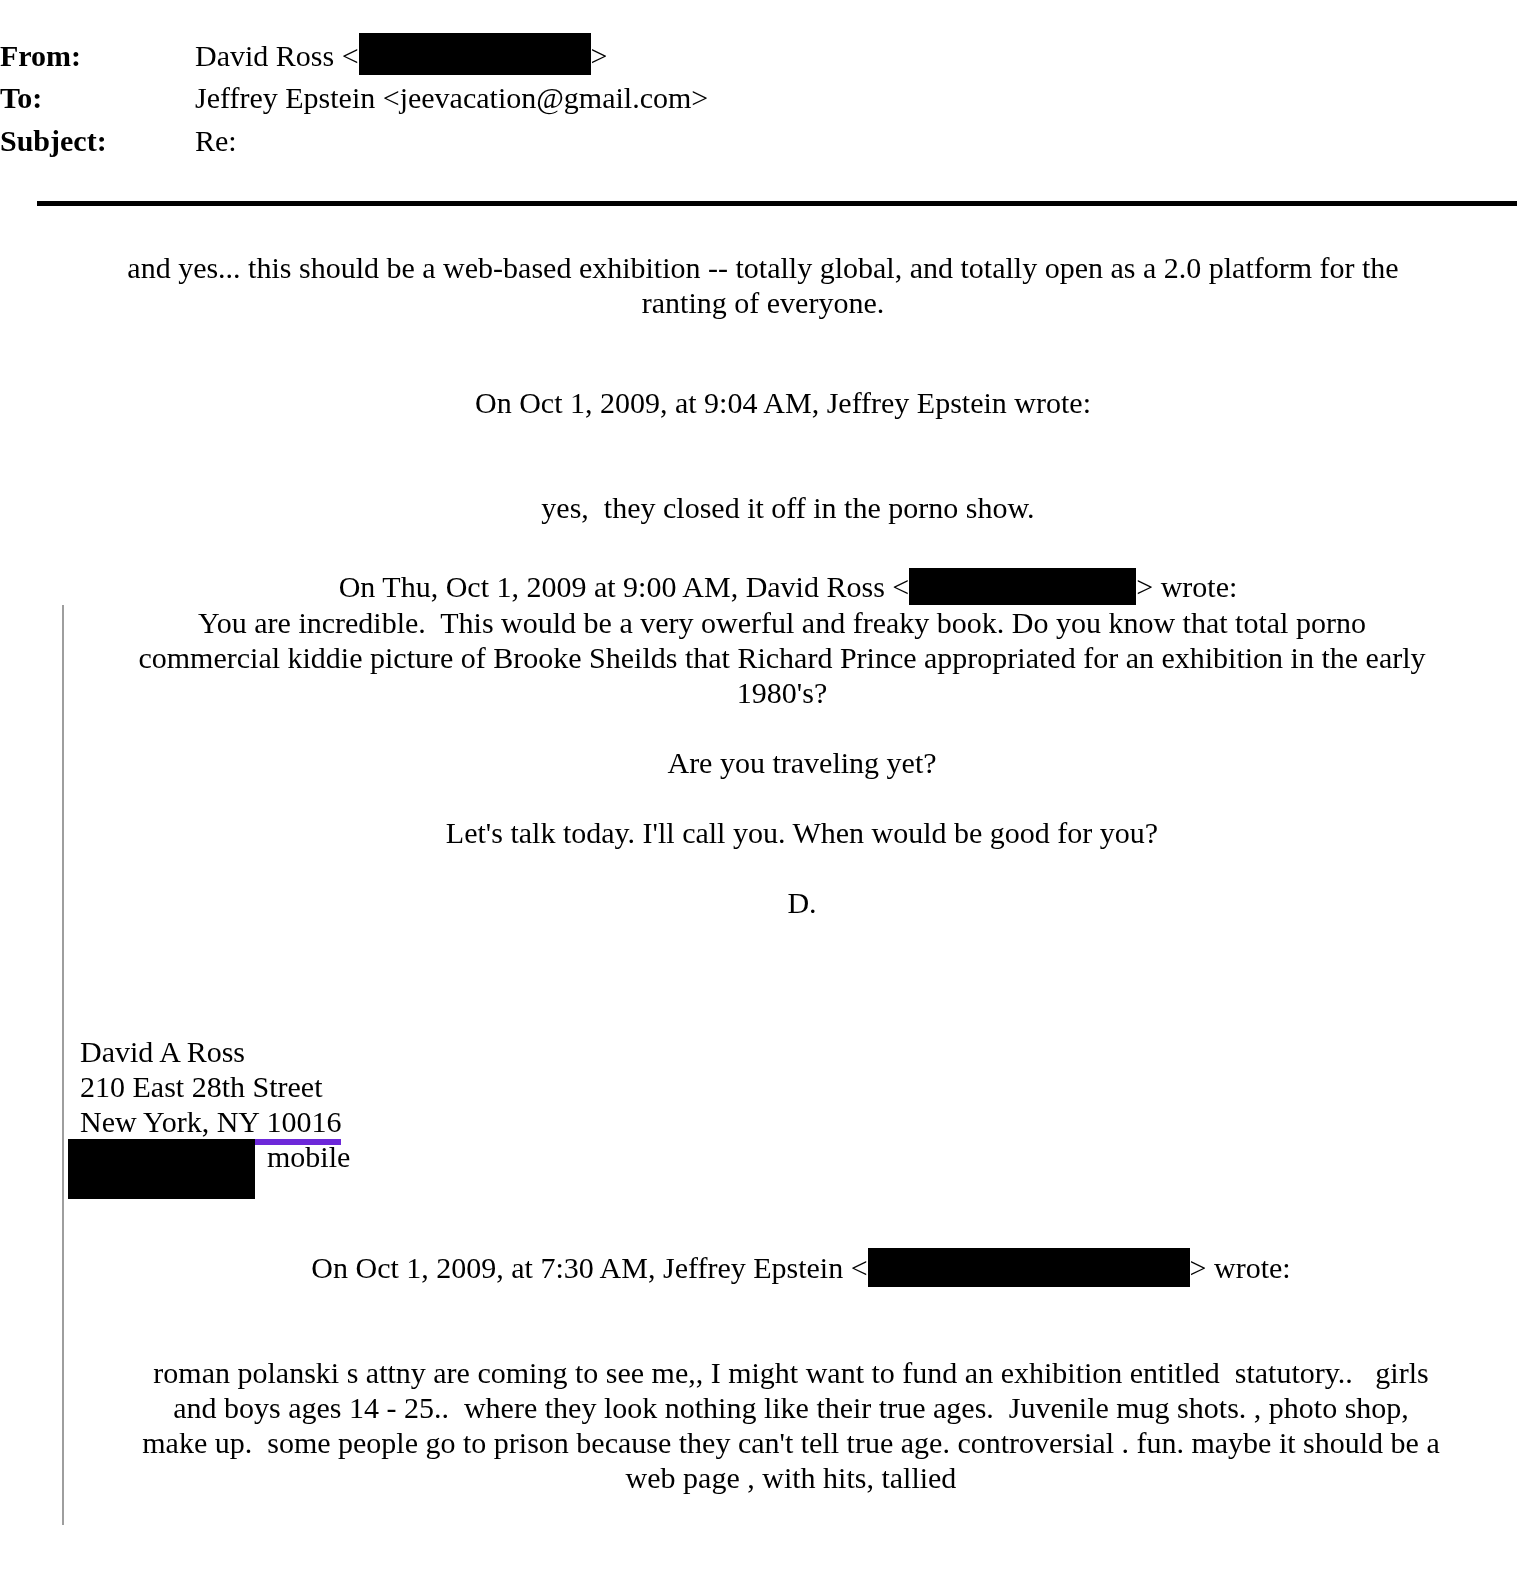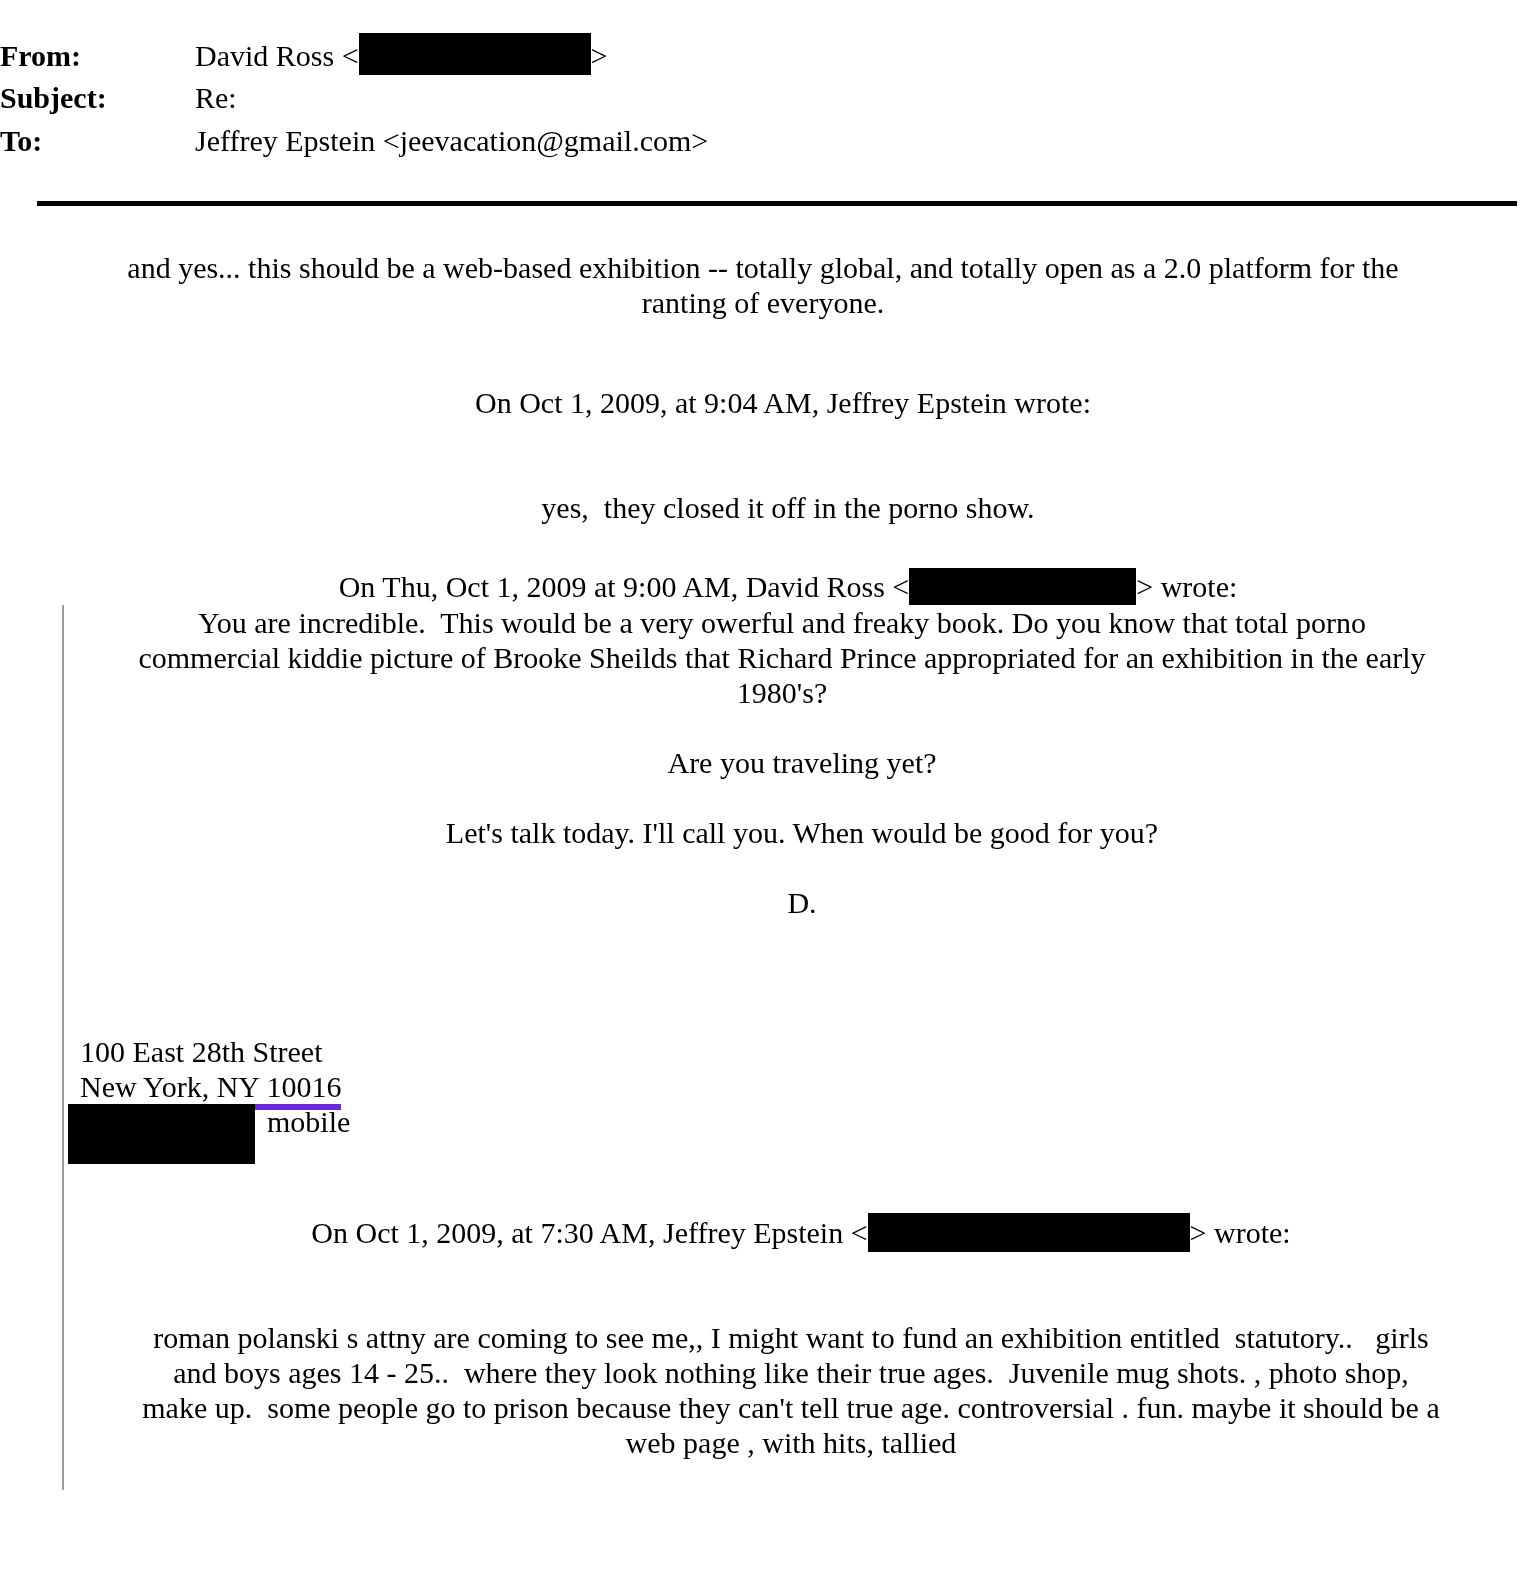--- a/index.html
+++ b/index.html
@@ -63,24 +63,24 @@
 </head>
 <body>
 
 <div class="page">
 
   <div class="email-header">
     <div class="hrow">
       <span class="hlabel">From:</span><span class="hval"><span>David Ross &lt;</span><span class="redact redact-from"></span><span>&gt;</span></span>
     </div>
     <div class="hrow">
-      <span class="hlabel">Subject:</span><span class="hval">Re:</span>
+      <span class="hlabel">To:</span><span class="hval">Jeffrey Epstein &lt;jeevacation@gmail.com&gt;</span>
     </div>
     <div class="hrow">
-      <span class="hlabel">To:</span><span class="hval">Jeffrey Epstein &lt;jeevacation@gmail.com&gt;</span>
+      <span class="hlabel">Subject:</span><span class="hval">Re:</span>
     </div>
   </div>
 
   <div class="rule"></div>
 
   <div class="para p-reply">and yes... this should be a web-based exhibition -- totally global, and totally open as a 2.0 platform for the
 ranting of everyone.</div>
 
   <div class="para p-attr1">On Oct 1, 2009, at 9:04 AM, Jeffrey Epstein wrote:</div>
 
@@ -94,21 +94,22 @@
 commercial kiddie picture of Brooke Sheilds that Richard Prince appropriated for an exhibition in the early
 1980's?</div>
 
     <div class="para q2-line">Are you traveling yet?</div>
 
     <div class="para q2-line">Let's talk today. I'll call you. When would be good for you?</div>
 
     <div class="para q2-line">D.</div>
 
     <div class="sig">
-      <div>100 East 28th Street</div>
+      <div>David A Ross</div>
+      <div>210 East 28th Street</div>
       <div><span class="sig-city">New York, NY 10016</span></div>
     </div>
 
     <div class="phone-line">
       <span class="redact redact-phone"></span>
       <span class="mobile-label">mobile</span>
     </div>
 
     <div class="para p-attr3"><span>On Oct 1, 2009, at 7:30 AM, Jeffrey Epstein &lt;</span><span class="redact redact-attr3"></span><span>&gt; wrote:</span></div>
 

